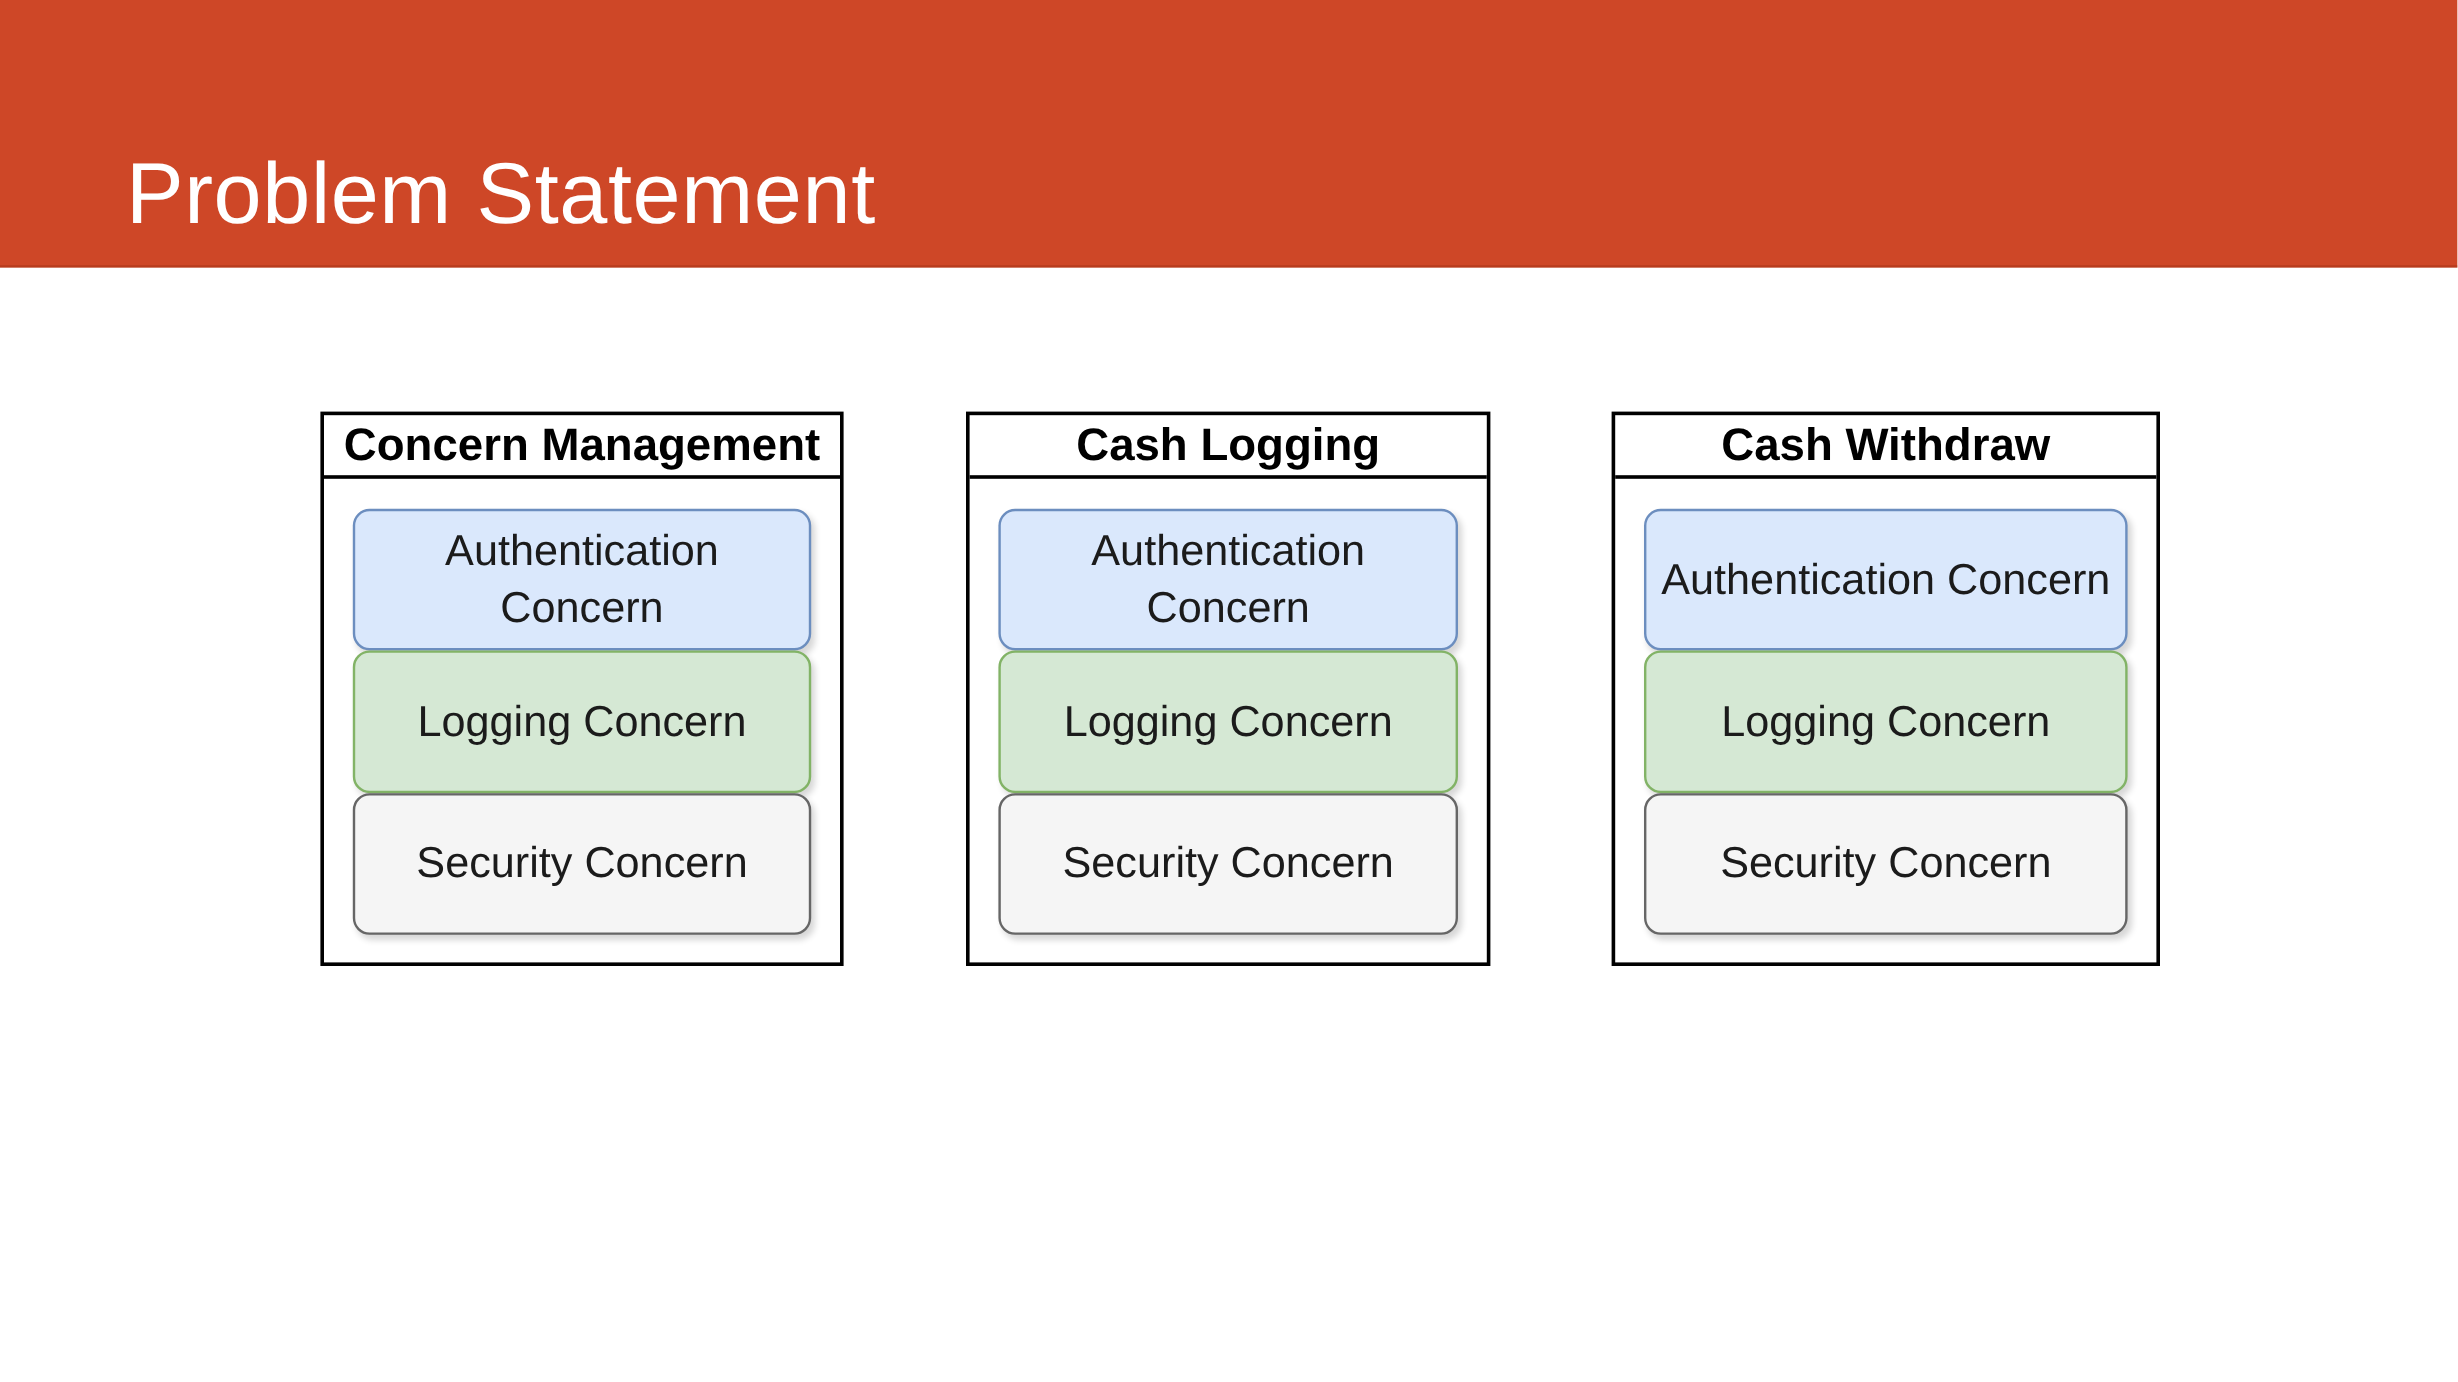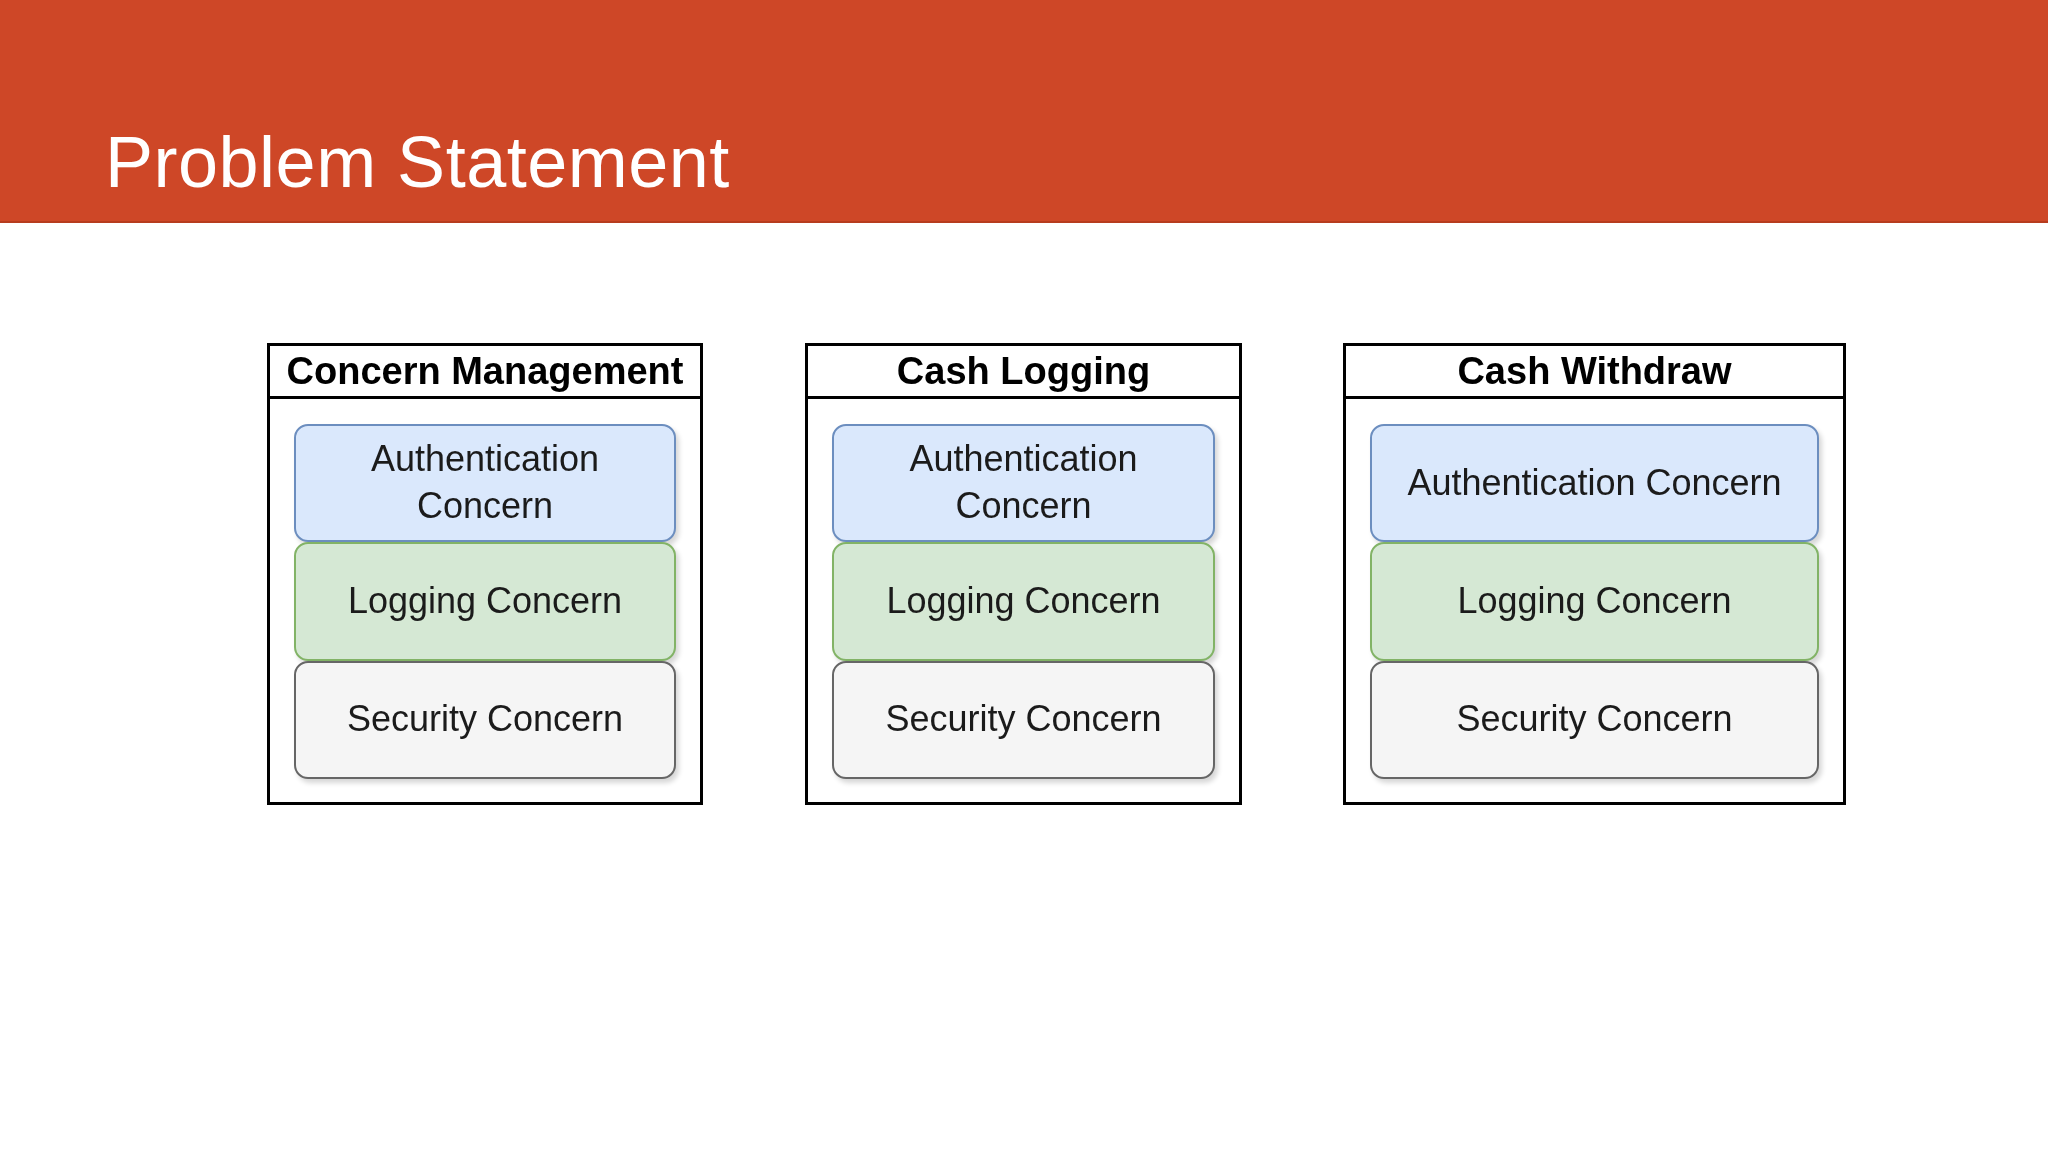--- a/index.html
+++ b/index.html
@@ -38,21 +38,21 @@
   }
   .module{
     position:absolute;top:343px;height:462px;
     background:#ffffff;
     border:3px solid #000000;
     box-sizing:border-box;
     display:flex;flex-direction:column;
   }
   .m1{left:267px;width:436px;}
   .m2{left:805px;width:437px;}
-  .m3{left:1343px;width:503px;}
+  .m3{left:1343px;width:457px;}
   .module-title{
     flex:0 0 50px;
     border-bottom:3px solid #000000;
     display:flex;align-items:center;justify-content:center;
     font-weight:700;
     font-size:38px;
     color:#000000;
     white-space:nowrap;
     overflow:hidden;
   }

